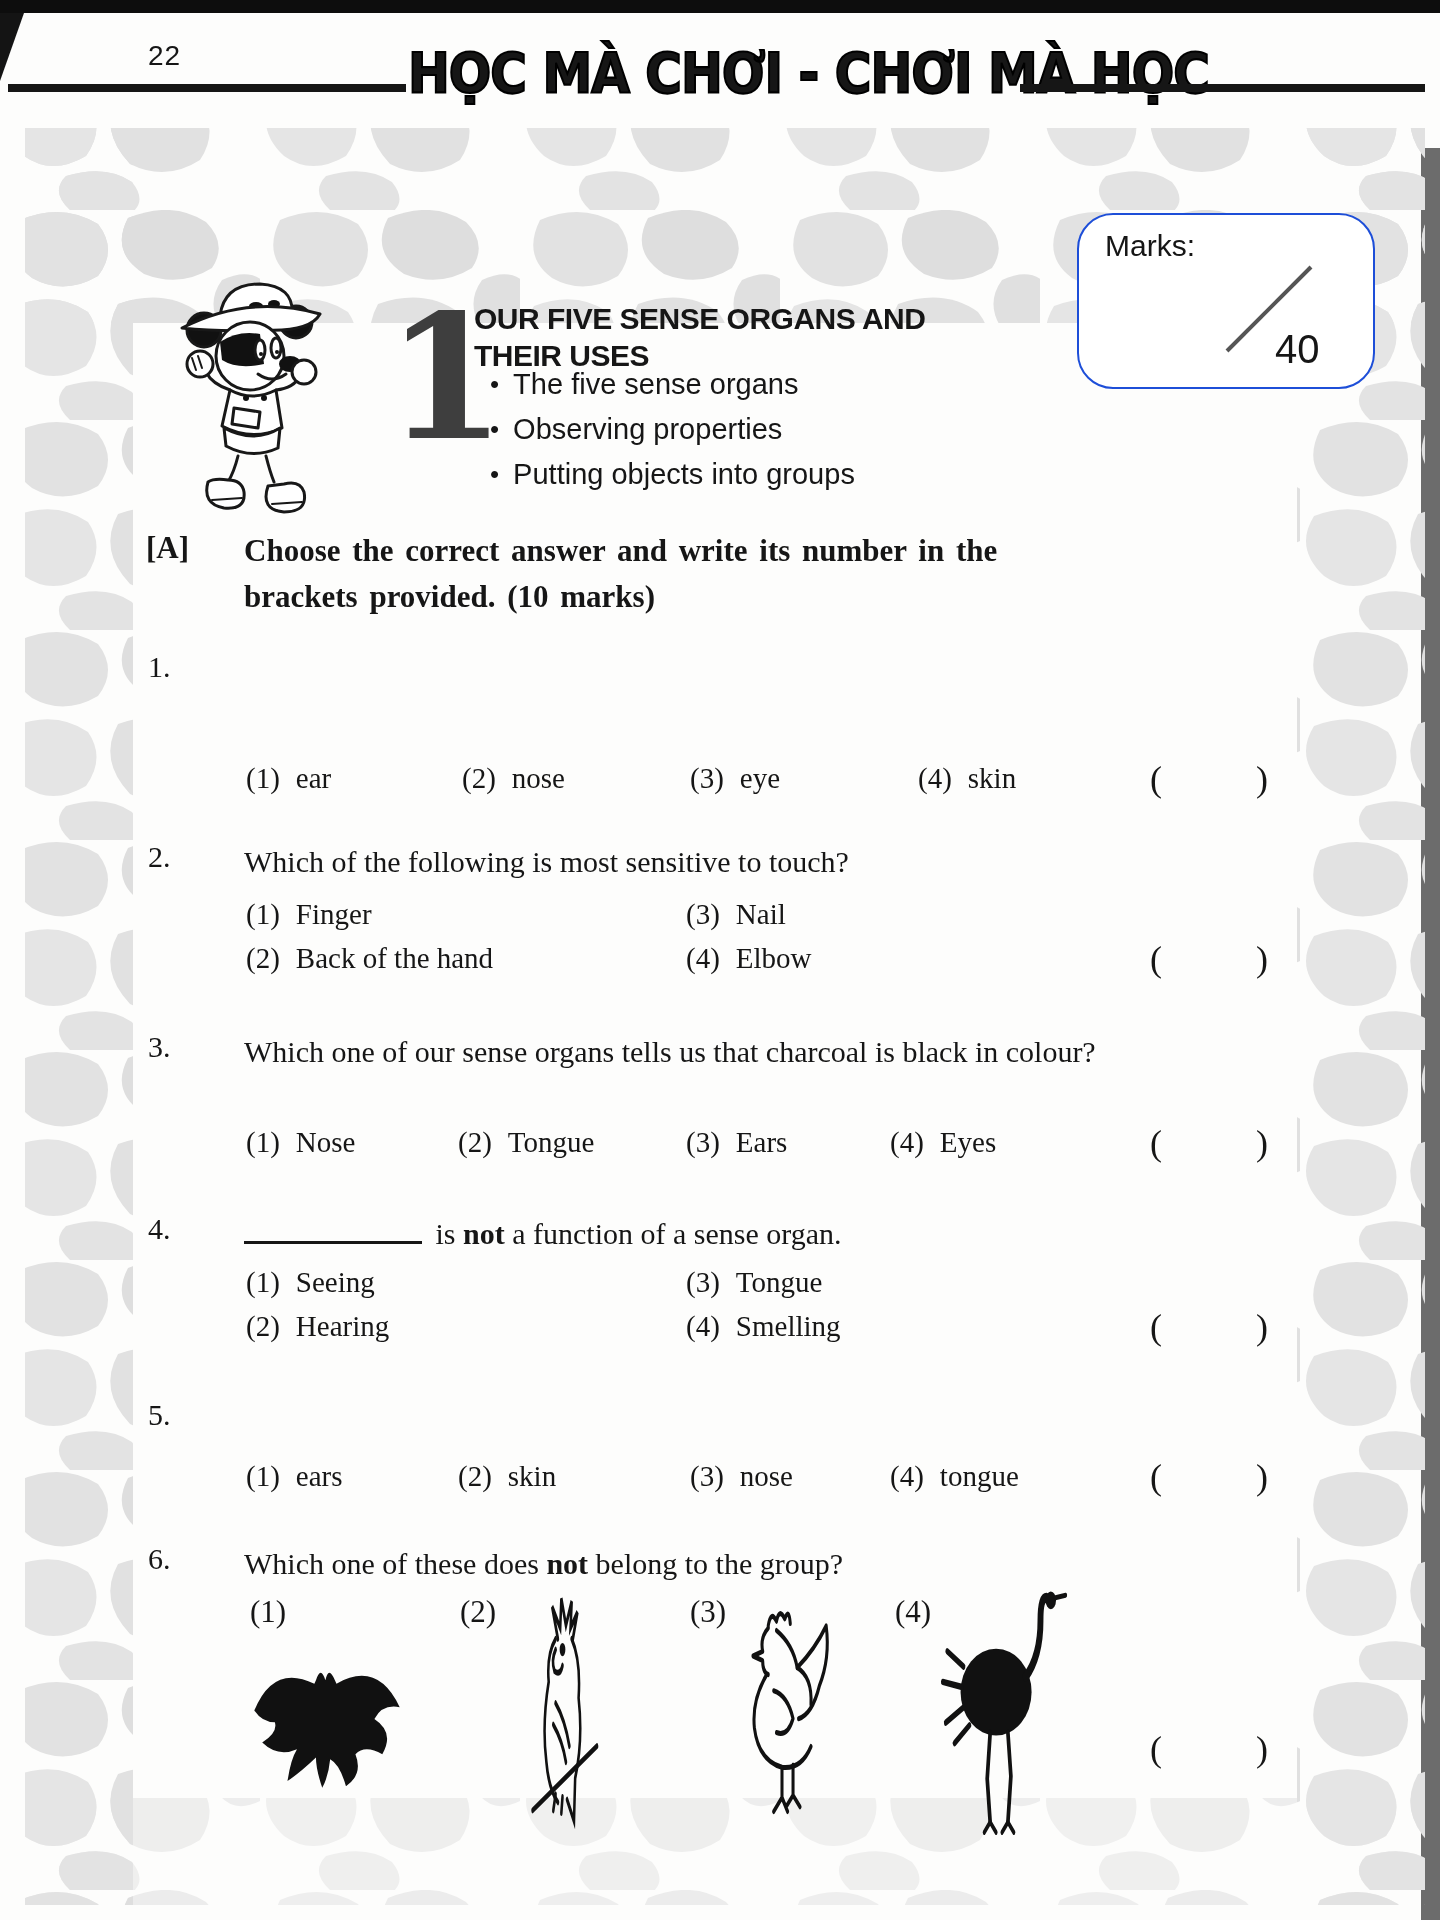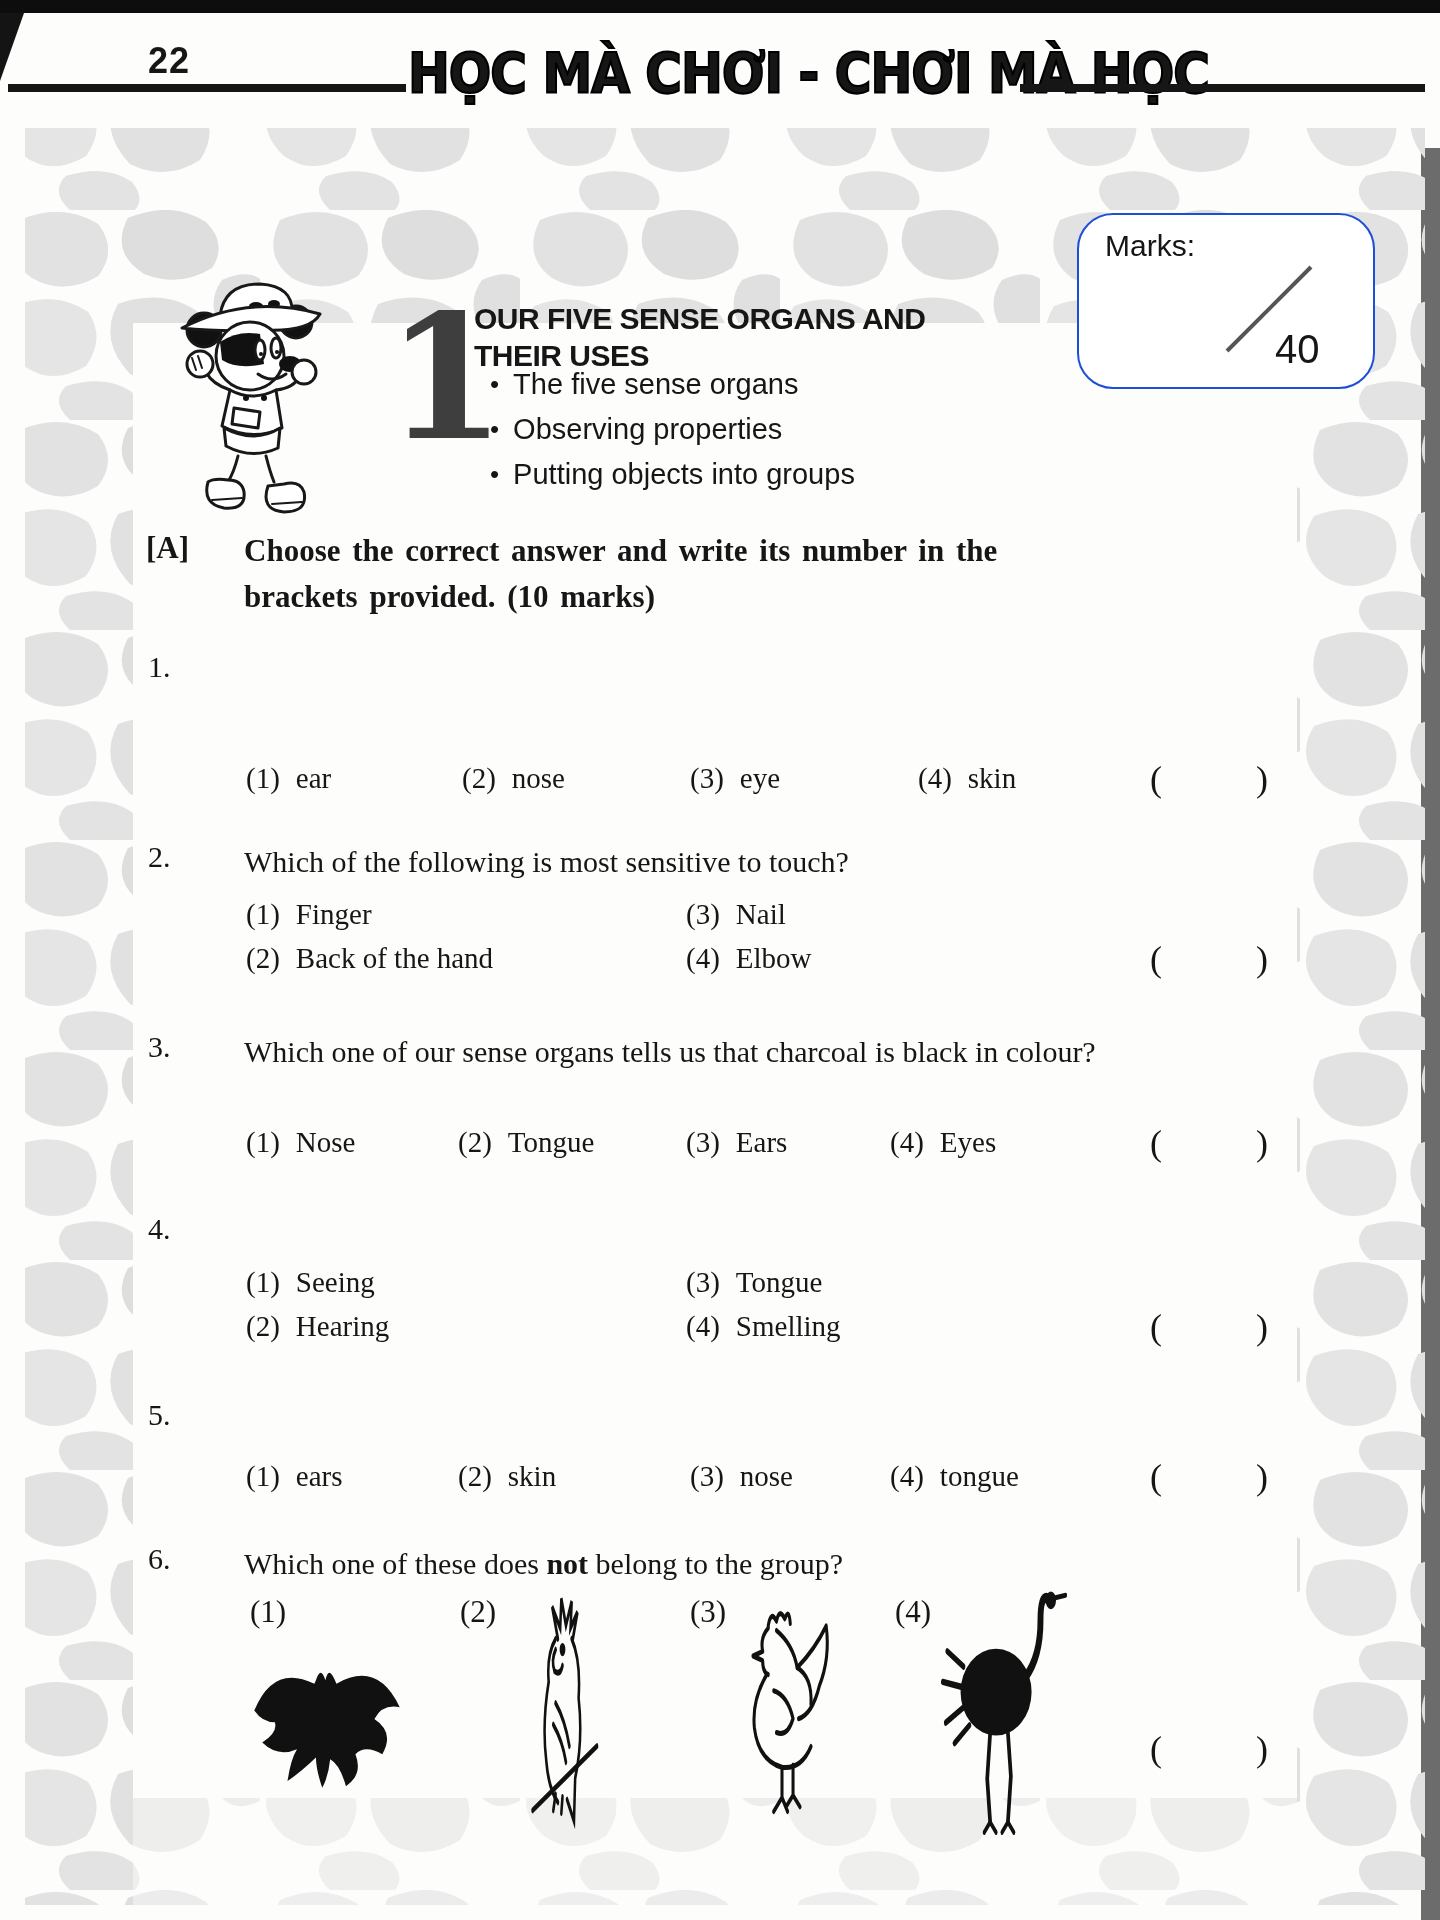--- a/index.html
+++ b/index.html
@@ -5,21 +5,21 @@
   html,body{margin:0;padding:0;background:#888;}
   #page{position:relative;width:1440px;height:1920px;background:#fdfdfc;overflow:hidden;
         font-family:"Liberation Serif","DejaVu Serif",serif;color:#161616;}
   .abs{position:absolute;}
 
   
   .topbar{position:absolute;left:0;top:0;width:1440px;height:13px;background:#0d0d0d;}
   .corner-wedge{position:absolute;left:0;top:13px;width:0;height:0;
      border-top:68px solid #141414;border-right:24px solid transparent;}
   .pagenum{position:absolute;left:148px;top:40px;font-family:"Liberation Sans","DejaVu Sans",sans-serif;
-     font-weight:700;font-size:36px;letter-spacing:1px;}
+     font-weight:400;font-size:28px;letter-spacing:1px;}
   .rule{position:absolute;height:8px;background:#161616;top:84px;}
   .hdr-title{position:absolute;left:408px;top:40px;width:612px;text-align:center;
      font-family:"DejaVu Sans","Liberation Sans",sans-serif;font-weight:700;font-size:50px;
      letter-spacing:-1px;-webkit-text-stroke:2px #000;white-space:nowrap;}
   .hdr-title>span{display:inline-block;transform:scaleY(1.12);transform-origin:center top;}
 
   
   .scan-strip{position:absolute;left:1421px;top:148px;width:19px;height:1772px;background:#6c6c6c;}
 
   
@@ -233,20 +233,23 @@
         </span>
       <span class="bracket" style="left:1150px;top:-4px;">
           <span>(</span>
           <span>)</span>
         </span>
     </div>
   </div>
 
   <div class="qblock" style="top:1210px;height:160px;">
     <div class="qnum">4.</div>
+    <div class="qtext">
+      <span class="blank" style="width:178px;margin-left:0;"></span><span> is </span><b>not</b><span> a function of a sense organ.</span>
+    </div>
     <div class="qrow" style="top:56px;">
       <span class="opt" style="left:246px;">
           <span>(1)</span>
           <span>Seeing</span>
         </span>
       <span class="opt" style="left:686px;">
           <span>(3)</span>
           <span>Tongue</span>
         </span>
     </div>

